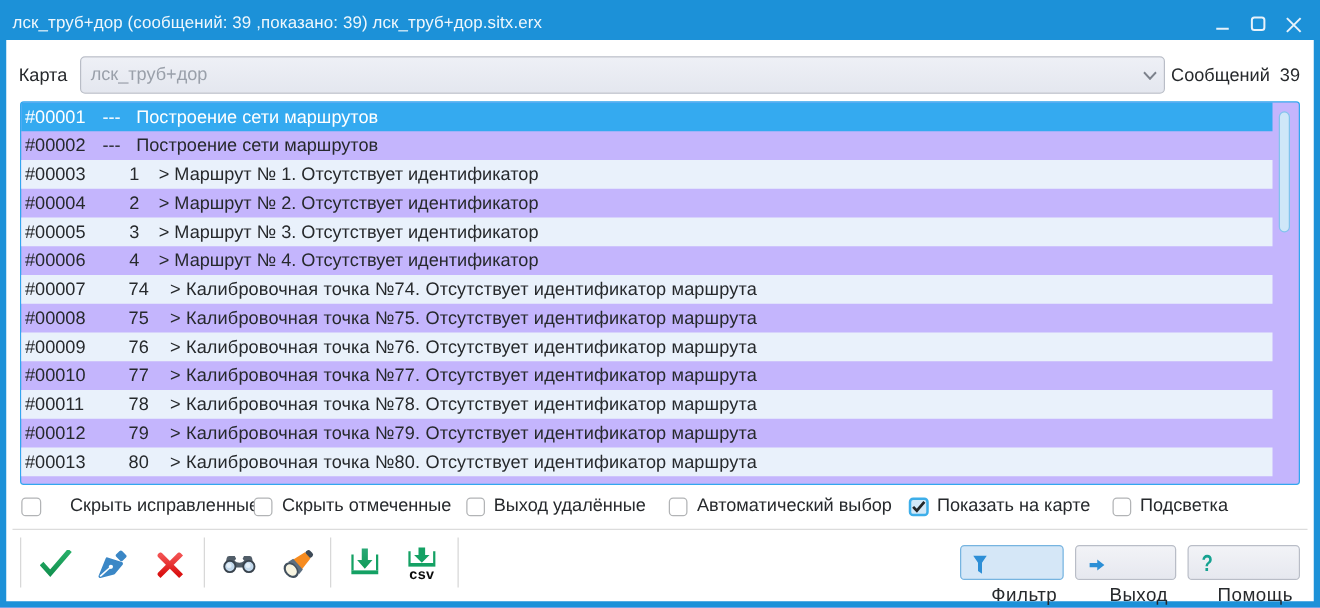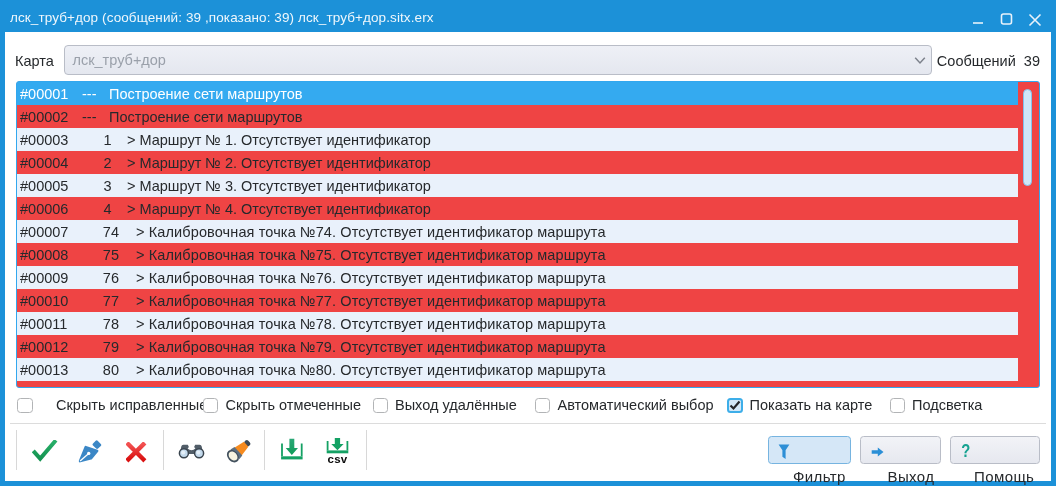--- a/index.html
+++ b/index.html
@@ -9,21 +9,21 @@
 .titlebar .txt { position:absolute; left:10px; top:10px; font-size:13.5px; color:#eff7fc; letter-spacing:0.1px; }
 .wbtn { position:absolute; top:0; }
 .content { position:absolute; left:5px; top:32px; width:1046px; height:449px; background:#ffffff; }
 
 .lblkarta { position:absolute; left:10px; top:21px; font-size:14.5px; color:#26292c; }
 .combo { position:absolute; left:58.5px; top:13px; width:868px; height:30px; background:linear-gradient(#eef0f6,#e4e7ef); border:1px solid #b9bdc7; border-radius:4px; }
 .combo .ctext { position:absolute; left:8px; top:6px; font-size:14.5px; color:#9aa0aa; }
 .combo svg { position:absolute; right:4.5px; top:9.5px; }
 .msgcount { position:absolute; top:21px; right:11px; font-size:14.5px; color:#26292c; }
 
-.list { position:absolute; left:10.5px; top:49px; width:1024px; height:306.5px; border:1.5px solid #32a7ee; border-radius:3px; background:#ef4444; }
+.list { position:absolute; left:10.5px; top:49px; width:1024px; height:306.5px; border:1.5px solid #32a7ee; border-radius:3px; background:#c4b5fd; }
 .rows { position:absolute; left:0.5px; top:0px; width:1001px; }
 .row { position:relative; width:1001px; height:23px; font-size:14.5px; color:#26292c; }
 .row.alt { background:#e9f1fb; }
 .row.sel { background:#34aaf0; color:#ffffff; }
 .row span { position:absolute; top:3.5px; white-space:pre; }
 .rid { left:3px; }
 .rdash { left:65px; }
 .rmsgA { left:92px; }
 .rnum1 { left:60px; width:34.5px; text-align:right; }
 .rmsg1 { left:110px; }

